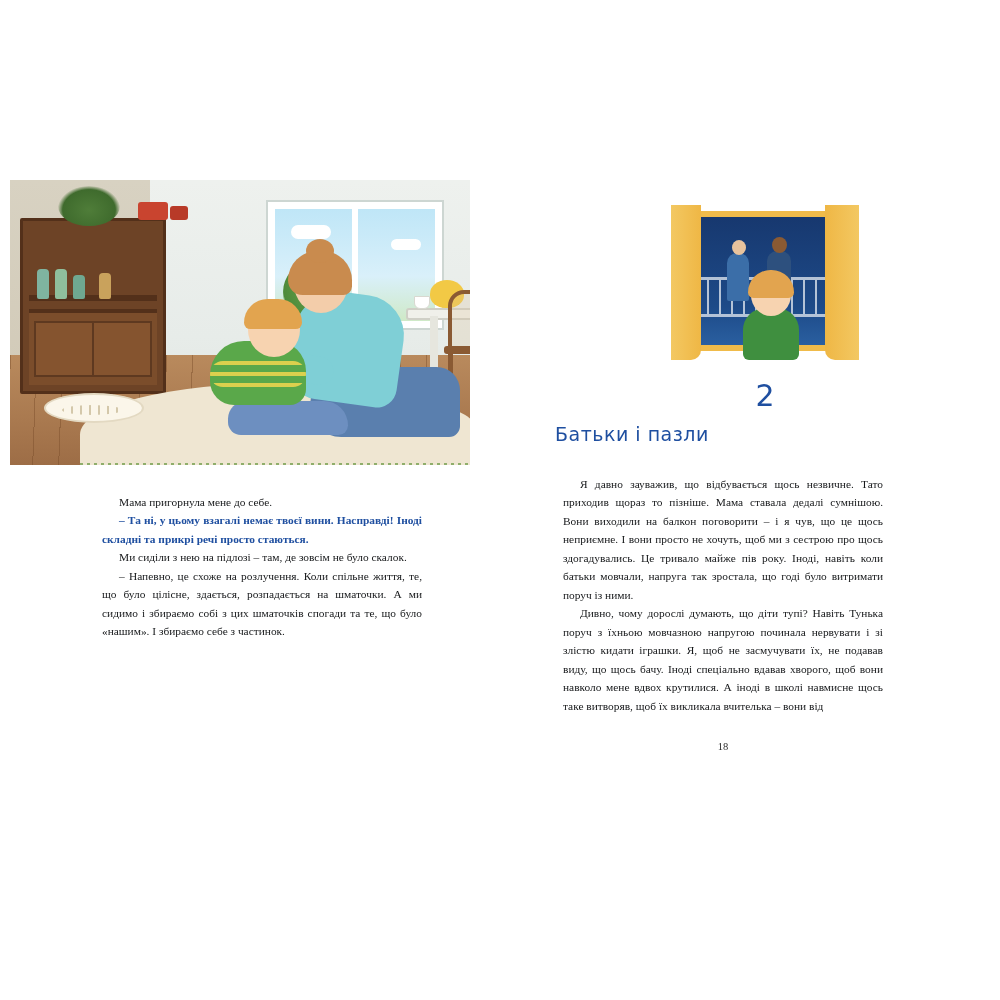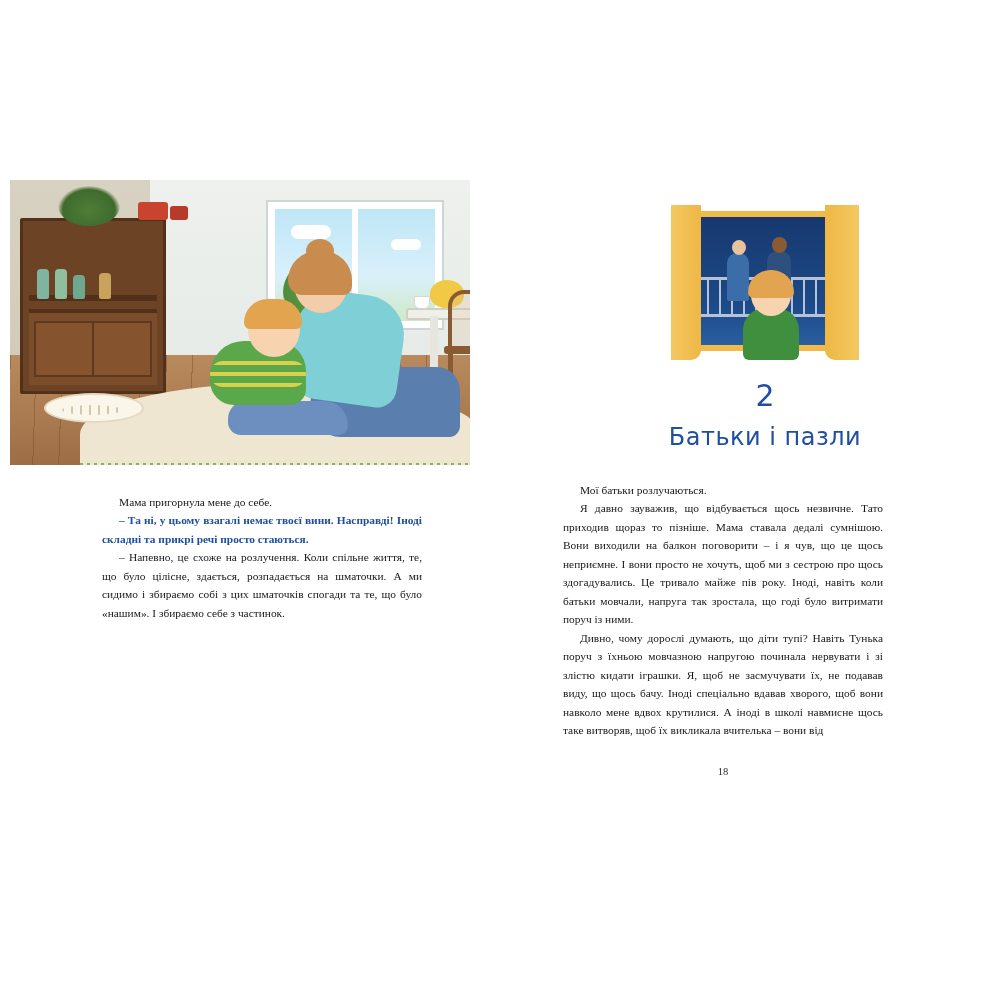--- a/index.html
+++ b/index.html
@@ -365,22 +365,21 @@
   .chapter-number {
     margin-top: 18px;
     text-align: center;
     font-size: 30px;
     color: #1f4fa0;
     font-family: "DejaVu Sans", sans-serif;
     font-weight: normal;
   }
   .chapter-title {
     margin-top: 10px;
-    text-align: center;
-    font-size: 24px;
+    font-size: 19px;
     color: #1f4fa0;
     font-family: "DejaVu Sans", sans-serif;
     letter-spacing: .5px;
   }
   .text-block-right {
     margin-top: 30px;
     width: 320px;
     margin-left: 8px;
     font-size: 11.4px;
     line-height: 1.62;
@@ -455,20 +454,21 @@
       <div class="il-boy-legs"></div>
       <div class="il-boy-body"></div>
       <div class="il-boy-stripes"></div>
       <div class="il-boy-head"></div>
       <div class="il-boy-hair"></div>
     </div>
 
     <div class="text-block">
       <p>Мама пригорнула мене до себе.</p>
       <p><span class="highlight">– Та ні, у цьому взагалі немає твоєї вини. Насправді! Іноді складні та прикрі речі просто стаються.</span></p>
+      <p>Ми сиділи з нею на підлозі – там, де зовсім не було скалок.</p>
       <p>– Напевно, це схоже на розлучення. Коли спільне життя, те, що було цілісне, здається, розпадається на шматочки. А ми сидимо і збираємо собі з цих шматочків спогади та те, що було «нашим». І збираємо себе з частинок.</p>
     </div>
   </div>
 
   <div class="page-right">
 
     <div class="illustration-right">
       <div class="ir-wall"></div>
       <div class="ir-windowframe">
         <div class="ir-night"></div>
@@ -482,21 +482,20 @@
       <div class="ir-curtain-r"></div>
       <div class="ir-boy-body"></div>
       <div class="ir-boy-head"></div>
       <div class="ir-boy-hair"></div>
     </div>
 
     <div class="chapter-number">2</div>
     <div class="chapter-title">Батьки і пазли</div>
 
     <div class="text-block-right">
-      <p>Мої батьки розлучаються.</p>
       <p>Я давно зауважив, що відбувається щось незвичне. Тато приходив щораз то пізніше. Мама ставала дедалі сумнішою. Вони виходили на балкон поговорити – і я чув, що це щось неприємне. І вони просто не хочуть, щоб ми з сестрою про щось здогадувались. Це тривало майже пів року. Іноді, навіть коли батьки мовчали, напруга так зростала, що годі було витримати поруч із ними.</p>
       <p>Дивно, чому дорослі думають, що діти тупі? Навіть Тунька поруч з їхньою мовчазною напругою починала нервувати і зі злістю кидати іграшки. Я, щоб не засмучувати їх, не подавав виду, що щось бачу. Іноді спеціально вдавав хворого, щоб вони навколо мене вдвох крутилися. А іноді в школі навмисне щось таке витворяв, щоб їх викликала вчителька – вони від</p>
     </div>
 
     <div class="page-number">18</div>
   </div>
 
 </div>
 
 </body></html>

